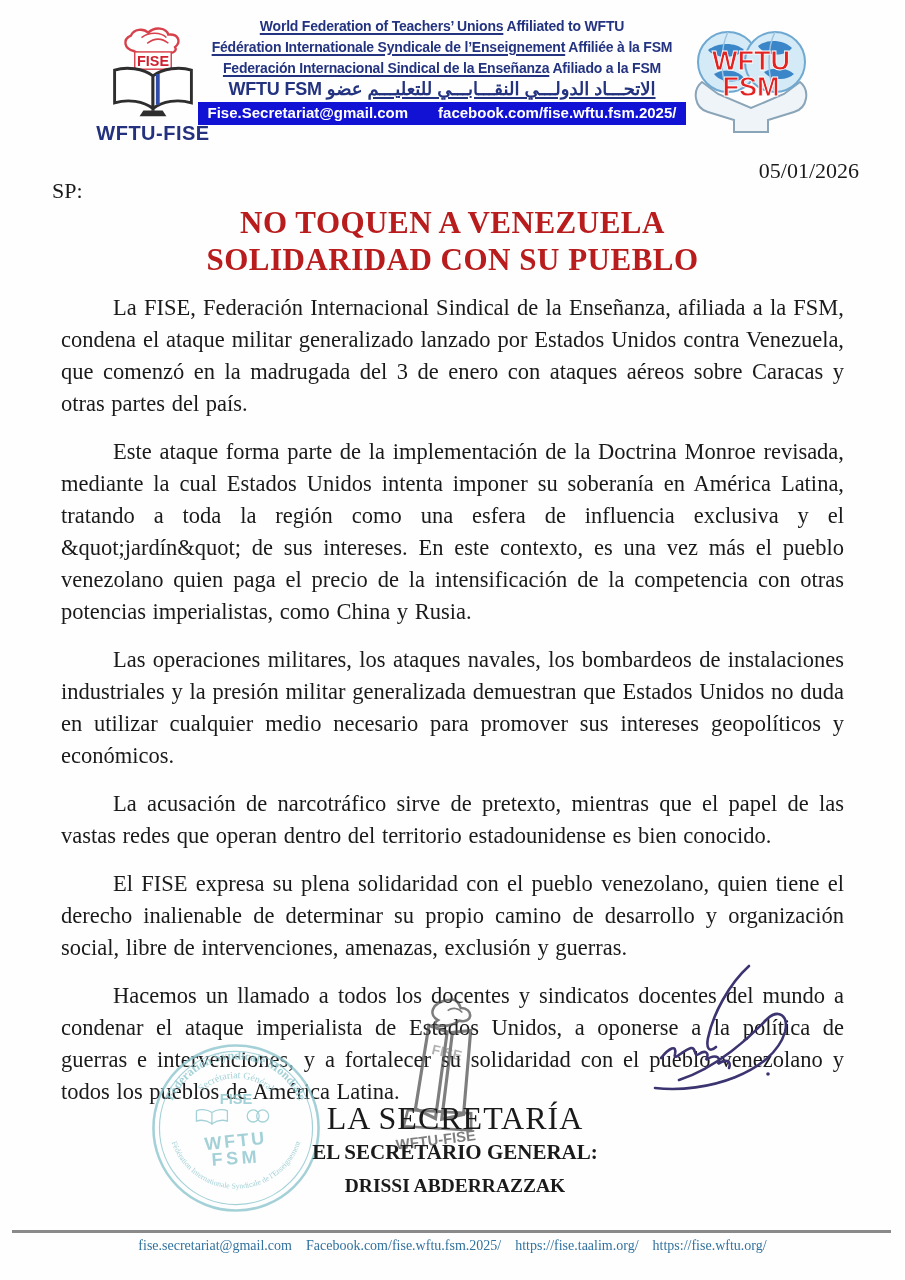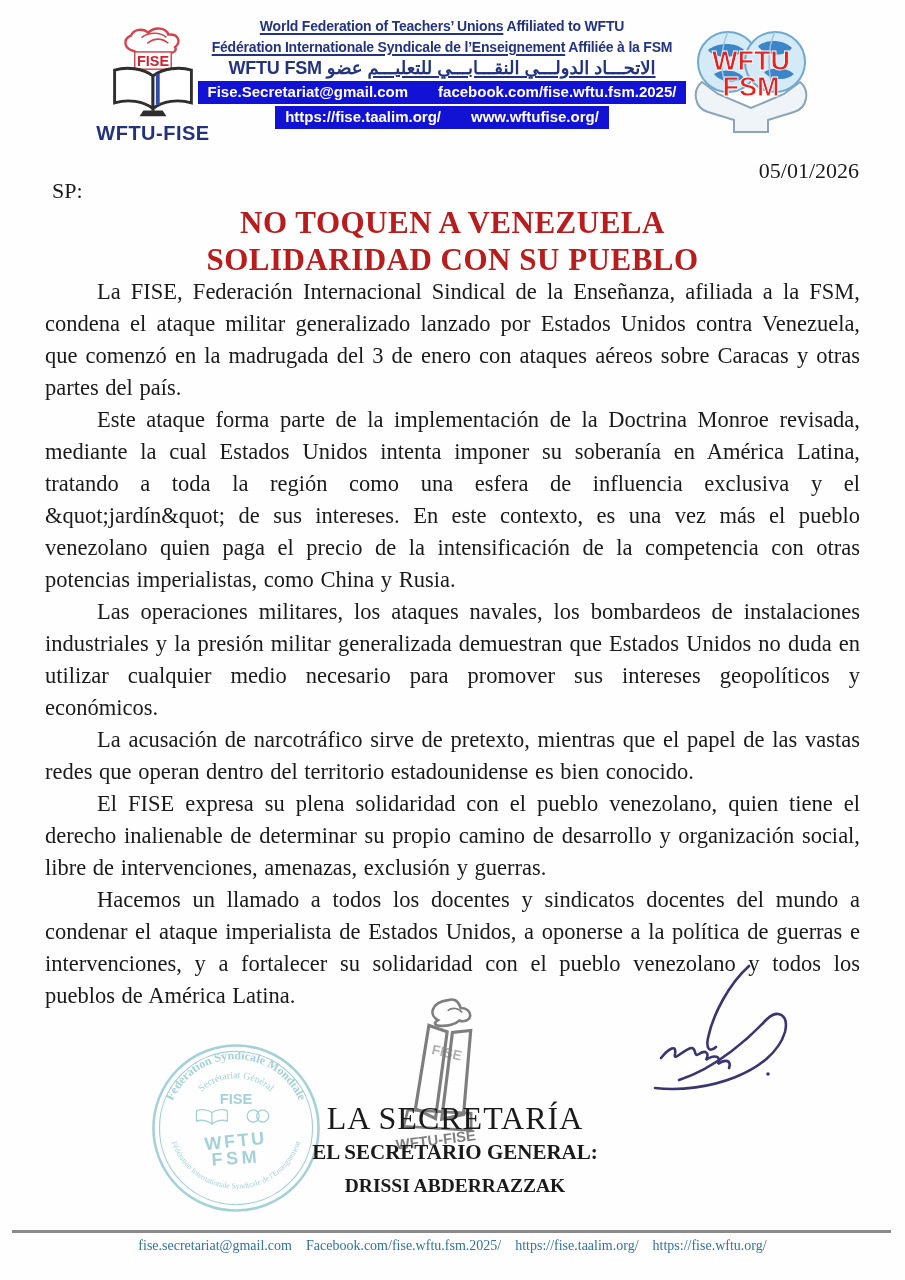--- a/index.html
+++ b/index.html
@@ -34,21 +34,21 @@
   .date{position:absolute;top:158px;right:46px;font-size:22px;}
   .ref{position:absolute;top:178px;left:52px;font-size:22px;}
   
   .title{
     position:absolute;top:204px;left:45px;width:815px;text-align:center;
     color:#b91c1c;font-weight:bold;font-size:31px;line-height:37px;letter-spacing:0.5px;
   }
   
   .body-text{position:absolute;top:276px;left:45px;width:815px;}
   .body-text p{
-    margin:0;text-align:justify;text-indent:52px;
+    margin:16px;text-align:justify;text-indent:52px;
     font-size:22.5px;line-height:32px;word-spacing:1px;
   }
   
   .sig-block{position:absolute;left:295px;top:1100px;width:320px;text-align:center;z-index:3;}
   .sig-line1{font-size:32px;letter-spacing:1px;}
   .sig-line2{font-size:21px;font-weight:bold;margin-top:3px;}
   .sig-line3{font-size:19.5px;font-weight:bold;margin-top:10px;}
   .stamp-round{position:absolute;left:150px;top:1042px;width:172px;height:172px;opacity:0.8;z-index:2;}
   .stamp-ink{position:absolute;left:388px;top:996px;width:112px;height:158px;opacity:0.72;z-index:2;transform:rotate(7deg);}
   .signature-svg{position:absolute;left:645px;top:952px;width:160px;height:150px;z-index:2;}
@@ -76,27 +76,25 @@
     <path d="M50,52 C60,44 78,42 90,46 L90,80 C76,76 60,78 50,86 Z" fill="#ffffff" stroke="#2e2e2e" stroke-width="3"></path>
     <path d="M55,50 L55,82" stroke="#2f4da8" stroke-width="4"></path>
     <path d="M40,88 L60,88 L64,94 L36,94 Z" fill="#2e2e2e"></path>
   </svg>
   <div class="caption">WFTU-FISE</div>
 </div>
 
 <div class="hdr-center">
   <span class="hdr-line"><span class="u">World Federation of Teachers’ Unions</span><span> Affiliated to WFTU</span></span>
   <span class="hdr-line"><span class="u">Fédération Internationale Syndicale de l’Enseignement</span><span> Affiliée à la FSM</span></span>
+  <span class="hdr-line"><span class="u">Federación Internacional Sindical de la Enseñanza</span><span> Afiliado a la FSM</span></span>
   <span class="hdr-line arabic" dir="rtl"><span class="u">الاتحـــاد الدولـــي النقـــابـــي للتعليـــم</span><span> عضو WFTU FSM</span></span>
   <span class="blue-bar">
     <span class="gap">Fise.Secretariat@gmail.com</span><span>facebook.com/fise.wftu.fsm.2025/</span>
   </span><br>
-  <span class="blue-bar">
-    <span class="gap">https://fise.taalim.org/</span><span>www.wftufise.org/</span>
-  </span>
 </div>
 
 <div class="logo-right">
   <svg width="135" height="112" viewBox="0 0 135 112">
 
     <path d="M18,58 C8,66 10,84 24,88 L50,96 L50,108 L84,108 L84,96 L110,88 C124,84 126,66 116,58 L100,70 L67,84 L34,70 Z" fill="#eef4f8" stroke="#8aa4b8" stroke-width="2"></path>
 
     <circle cx="44" cy="38" r="30" fill="#d4eaf6" stroke="#6fa9d2" stroke-width="2"></circle>
     <circle cx="91" cy="38" r="30" fill="#d4eaf6" stroke="#6fa9d2" stroke-width="2"></circle>
     <path d="M24,26 C34,18 52,18 60,26 C54,34 32,36 24,26 Z" fill="#3a86c8"></path>

